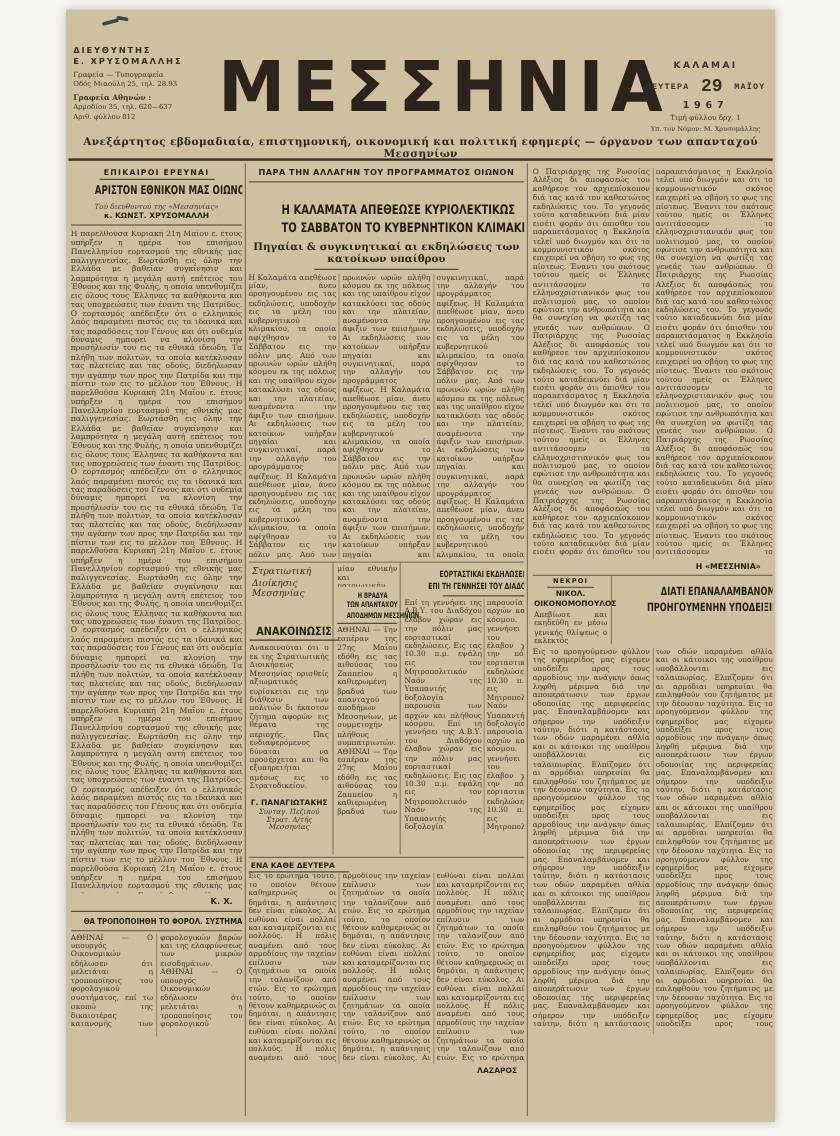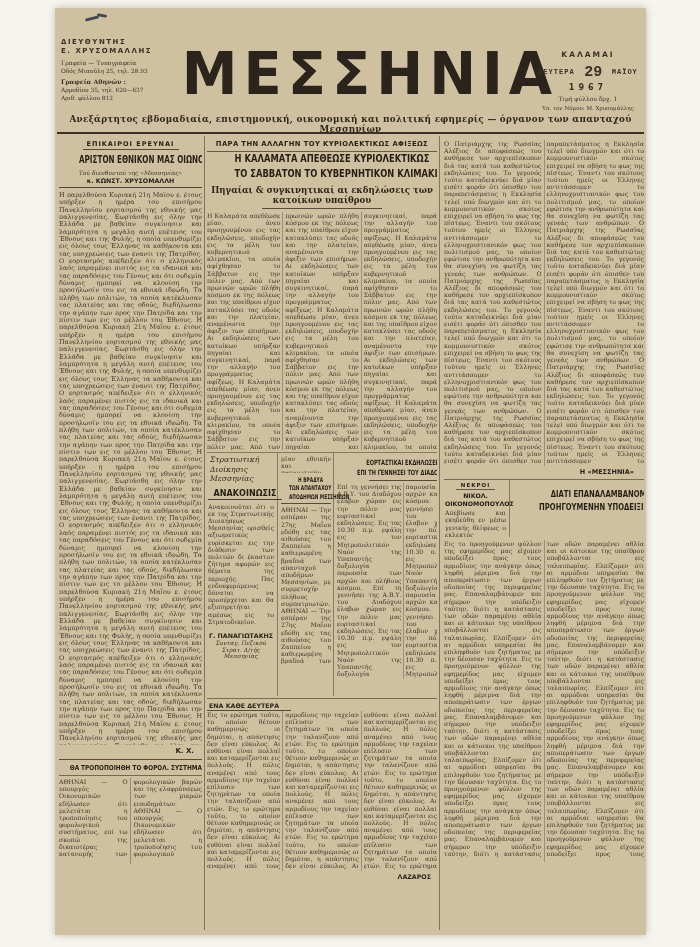--- a/index.html
+++ b/index.html
@@ -57,29 +57,29 @@
   .byline .b1{font-size:6px;font-style:italic;color:#3b3428;}
   .byline .b2{font-family:"DejaVu Sans",sans-serif;font-weight:bold;font-size:6.3px;margin-top:1px;color:#2a231b;}
   .body-oionon{margin-top:4px;height:553px;font-size:6.4px;line-height:7.35px;}
   .sig-kx{text-align:right;font-family:"DejaVu Sans",sans-serif;font-weight:bold;font-size:7px;padding:2px 8px 2px 0;color:#2a231b;}
   .lc-rule{border-top:1px solid rgba(55,45,33,.8);margin:2px 0 0 0;}
   .hl-forol{font-size:6.8px;margin:4px 0 2px 0;text-align:center;border-bottom:1px solid rgba(55,45,33,.6);padding-bottom:3px;}
   .hl-forol .cond{transform:scaleX(.85);}
   .body-forol{margin-top:2px;height:86px;column-count:2;column-gap:6px;column-rule:1px solid rgba(62,52,38,.4);}
   
   .k2{font-size:6.8px;letter-spacing:.4px;text-align:center;padding:4px 0 3px 0;border-bottom:1px solid rgba(55,45,33,.7);}
-  .hl-klim{margin-top:0;text-align:left;font-size:11px;line-height:14.5px;}
+  .hl-klim{margin-top:16px;text-align:left;font-size:11px;line-height:14.5px;}
   .hl-klim .cond{transform:scaleX(.76);}
   .subhead{font-family:"DejaVu Serif",serif;font-weight:bold;font-size:8.6px;text-align:center;margin-top:4px;color:#2c2519;}
   .subrule{width:120px;margin:3px auto 0 auto;border-top:1px solid rgba(55,45,33,.8);}
   .body-klim{margin-top:3px;height:238px;column-count:3;column-gap:5px;column-rule:1px solid rgba(62,52,38,.35);}
   .mid-row{display:flex;border-top:1px solid rgba(62,52,38,.5);margin-top:2px;height:244px;overflow:hidden;}
   .mc1{width:70px;padding:2px 3px 0 1px;}
   .mc1 .pre{font-size:7.6px;line-height:9.5px;color:#332c22;padding-left:2px;font-style:italic;}
-  .hl-anak{font-size:9.5px;display:table;margin:3px auto 0 auto;border-bottom:1px solid rgba(55,45,33,.9);padding-bottom:1px;}
+  .hl-anak{font-size:9.5px;display:table;margin:21px auto 0 auto;border-bottom:1px solid rgba(55,45,33,.9);padding-bottom:1px;}
   .hl-anak .cond{transform:scaleX(.85);}
   .body-anak{margin-top:3px;height:126px;}
   .sig-anak{text-align:center;margin-top:3px;}
   .sig-anak .s1{font-family:"DejaVu Sans",sans-serif;font-weight:bold;font-size:6.3px;color:#2a231b;}
   .sig-anak .s2,.sig-anak .s3{font-size:5.9px;font-style:italic;margin-top:1px;color:#3b3428;}
   .mc2{width:56px;border-left:1px solid rgba(62,52,38,.5);padding:2px 2px 0 3px;}
   .hl-vradya{text-align:right;font-size:6.4px;line-height:8.4px;margin:3px 0 2px 0;border-bottom:1px solid rgba(55,45,33,.8);padding-bottom:2px;}
   .hl-vradya .cond{transform:scaleX(.68);}
   .body-vradya{height:158px;}
   .mc3{flex:1;border-left:1px solid rgba(62,52,38,.5);padding:2px 0 0 3px;}
@@ -163,21 +163,21 @@
       <div class="bt body-oionon">Η παρελθούσα Κυριακή 21η Μαΐου ε. έτους υπήρξεν η ημέρα του επισήμου Πανελληνίου εορτασμού της εθνικής μας παλιγγενεσίας. Εωρτάσθη εις όλην την Ελλάδα με βαθείαν συγκίνησιν και λαμπρότητα η μεγάλη αυτή επέτειος του Έθνους και της Φυλής, η οποία υπενθυμίζει εις όλους τους Έλληνας τα καθήκοντα και τας υποχρεώσεις των έναντι της Πατρίδος. Ο εορτασμός απέδειξεν ότι ο ελληνικός λαός παραμένει πιστός εις τα ιδανικά και τας παραδόσεις του Γένους και ότι ουδεμία δύναμις ημπορεί να κλονίση την προσήλωσίν του εις τα εθνικά ιδεώδη. Τα πλήθη των πολιτών, τα οποία κατέκλυσαν τας πλατείας και τας οδούς, διεδήλωσαν την αγάπην των προς την Πατρίδα και την πίστιν των εις το μέλλον του Έθνους. Η παρελθούσα Κυριακή 21η Μαΐου ε. έτους υπήρξεν η ημέρα του επισήμου Πανελληνίου εορτασμού της εθνικής μας παλιγγενεσίας. Εωρτάσθη εις όλην την Ελλάδα με βαθείαν συγκίνησιν και λαμπρότητα η μεγάλη αυτή επέτειος του Έθνους και της Φυλής, η οποία υπενθυμίζει εις όλους τους Έλληνας τα καθήκοντα και τας υποχρεώσεις των έναντι της Πατρίδος. Ο εορτασμός απέδειξεν ότι ο ελληνικός λαός παραμένει πιστός εις τα ιδανικά και τας παραδόσεις του Γένους και ότι ουδεμία δύναμις ημπορεί να κλονίση την προσήλωσίν του εις τα εθνικά ιδεώδη. Τα πλήθη των πολιτών, τα οποία κατέκλυσαν τας πλατείας και τας οδούς, διεδήλωσαν την αγάπην των προς την Πατρίδα και την πίστιν των εις το μέλλον του Έθνους. Η παρελθούσα Κυριακή 21η Μαΐου ε. έτους υπήρξεν η ημέρα του επισήμου Πανελληνίου εορτασμού της εθνικής μας παλιγγενεσίας. Εωρτάσθη εις όλην την Ελλάδα με βαθείαν συγκίνησιν και λαμπρότητα η μεγάλη αυτή επέτειος του Έθνους και της Φυλής, η οποία υπενθυμίζει εις όλους τους Έλληνας τα καθήκοντα και τας υποχρεώσεις των έναντι της Πατρίδος. Ο εορτασμός απέδειξεν ότι ο ελληνικός λαός παραμένει πιστός εις τα ιδανικά και τας παραδόσεις του Γένους και ότι ουδεμία δύναμις ημπορεί να κλονίση την προσήλωσίν του εις τα εθνικά ιδεώδη. Τα πλήθη των πολιτών, τα οποία κατέκλυσαν τας πλατείας και τας οδούς, διεδήλωσαν την αγάπην των προς την Πατρίδα και την πίστιν των εις το μέλλον του Έθνους. Η παρελθούσα Κυριακή 21η Μαΐου ε. έτους υπήρξεν η ημέρα του επισήμου Πανελληνίου εορτασμού της εθνικής μας παλιγγενεσίας. Εωρτάσθη εις όλην την Ελλάδα με βαθείαν συγκίνησιν και λαμπρότητα η μεγάλη αυτή επέτειος του Έθνους και της Φυλής, η οποία υπενθυμίζει εις όλους τους Έλληνας τα καθήκοντα και τας υποχρεώσεις των έναντι της Πατρίδος. Ο εορτασμός απέδειξεν ότι ο ελληνικός λαός παραμένει πιστός εις τα ιδανικά και τας παραδόσεις του Γένους και ότι ουδεμία δύναμις ημπορεί να κλονίση την προσήλωσίν του εις τα εθνικά ιδεώδη. Τα πλήθη των πολιτών, τα οποία κατέκλυσαν τας πλατείας και τας οδούς, διεδήλωσαν την αγάπην των προς την Πατρίδα και την πίστιν των εις το μέλλον του Έθνους. Η παρελθούσα Κυριακή 21η Μαΐου ε. έτους υπήρξεν η ημέρα του επισήμου Πανελληνίου εορτασμού της εθνικής μας παλιγγενεσίας. Εωρτάσθη εις όλην την Ελλάδα με βαθείαν συγκίνησιν και λαμπρότητα η μεγάλη αυτή επέτειος του Έθνους και της Φυλής, η οποία υπενθυμίζει εις όλους τους Έλληνας τα καθήκοντα και τας υποχρεώσεις των έναντι της Πατρίδος. Ο εορτασμός απέδειξεν ότι ο ελληνικός λαός παραμένει πιστός εις τα ιδανικά και τας παραδόσεις του Γένους και ότι ουδεμία δύναμις ημπορεί να κλονίση την προσήλωσίν του εις τα εθνικά ιδεώδη. Τα πλήθη των πολιτών, τα οποία κατέκλυσαν τας πλατείας και τας οδούς, διεδήλωσαν την αγάπην των προς την Πατρίδα και την πίστιν των εις το μέλλον του Έθνους.</div>
       <div class="sig-kx">Κ. Χ.</div>
       <div class="lc-rule"></div>
       <div class="hl hl-forol">
         <span class="cond">ΘΑ ΤΡΟΠΟΠΟΙΗΘΗ ΤΟ ΦΟΡΟΛ. ΣΥΣΤΗΜΑ</span>
       </div>
       <div class="bt body-forol">ΑΘΗΝΑΙ — Ο υπουργός Οικονομικών εδήλωσεν ότι μελετάται η τροποποίησις του φορολογικού συστήματος, επί τω σκοπώ της δικαιοτέρας κατανομής των φορολογικών βαρών και της ελαφρύνσεως των μικρών εισοδημάτων. ΑΘΗΝΑΙ — Ο υπουργός Οικονομικών εδήλωσεν ότι μελετάται η τροποποίησις του φορολογικού συστήματος, επί τω σκοπώ της δικαιοτέρας κατανομής των φορολογικών βαρών και της ελαφρύνσεως των μικρών εισοδημάτων. ΑΘΗΝΑΙ — Ο υπουργός Οικονομικών εδήλωσεν ότι μελετάται η τροποποίησις του φορολογικού συστήματος, επί τω σκοπώ της δικαιοτέρας κατανομής των φορολογικών βαρών και της ελαφρύνσεως των μικρών εισοδημάτων.</div>
     </div>
 
     <div class="col-center">
-      <div class="kicker k2">ΠΑΡΑ ΤΗΝ ΑΛΛΑΓΗΝ ΤΟΥ ΚΥΡΙΟΛΕΚΤΙΚΩΣ ΑΦΙΞΕΩΣ</div>
+      <div class="kicker k2">ΠΑΡΑ ΤΗΝ ΑΛΛΑΓΗΝ ΤΟΥ ΠΡΟΓΡΑΜΜΑΤΟΣ ΟΙΩΝΟΝ</div>
       <div class="hl hl-klim">
         <span class="cond">Η ΚΑΛΑΜΑΤΑ ΑΠΕΘΕΩΣΕ ΚΥΡΙΟΛΕΚΤΙΚΩΣ</span>
         <span class="cond">ΤΟ ΣΑΒΒΑΤΟΝ ΤΟ ΚΥΒΕΡΝΗΤΙΚΟΝ ΚΛΙΜΑΚΙΟΝ</span>
       </div>
       <div class="subhead">Πηγαίαι &amp; συγκινητικαί αι εκδηλώσεις των κατοίκων υπαίθρου</div>
       <div class="subrule"></div>
       <div class="bt body-klim">Η Καλαμάτα απεθέωσε μίαν, άνευ προηγουμένου εις τας εκδηλώσεις, υποδοχήν εις τα μέλη του κυβερνητικού κλιμακίου, τα οποία αφίχθησαν το Σάββατον εις την πόλιν μας. Από των πρωινών ωρών πλήθη κόσμου εκ της πόλεως και της υπαίθρου είχον κατακλύσει τας οδούς και την πλατείαν, αναμένοντα την άφιξιν των επισήμων. Αι εκδηλώσεις των κατοίκων υπήρξαν πηγαίαι και συγκινητικαί, παρά την αλλαγήν του προγράμματος αφίξεως. Η Καλαμάτα απεθέωσε μίαν, άνευ προηγουμένου εις τας εκδηλώσεις, υποδοχήν εις τα μέλη του κυβερνητικού κλιμακίου, τα οποία αφίχθησαν το Σάββατον εις την πόλιν μας. Από των πρωινών ωρών πλήθη κόσμου εκ της πόλεως και της υπαίθρου είχον κατακλύσει τας οδούς και την πλατείαν, αναμένοντα την άφιξιν των επισήμων. Αι εκδηλώσεις των κατοίκων υπήρξαν πηγαίαι και συγκινητικαί, παρά την αλλαγήν του προγράμματος αφίξεως. Η Καλαμάτα απεθέωσε μίαν, άνευ προηγουμένου εις τας εκδηλώσεις, υποδοχήν εις τα μέλη του κυβερνητικού κλιμακίου, τα οποία αφίχθησαν το Σάββατον εις την πόλιν μας. Από των πρωινών ωρών πλήθη κόσμου εκ της πόλεως και της υπαίθρου είχον κατακλύσει τας οδούς και την πλατείαν, αναμένοντα την άφιξιν των επισήμων. Αι εκδηλώσεις των κατοίκων υπήρξαν πηγαίαι και συγκινητικαί, παρά την αλλαγήν του προγράμματος αφίξεως. Η Καλαμάτα απεθέωσε μίαν, άνευ προηγουμένου εις τας εκδηλώσεις, υποδοχήν εις τα μέλη του κυβερνητικού κλιμακίου, τα οποία αφίχθησαν το Σάββατον εις την πόλιν μας. Από των πρωινών ωρών πλήθη κόσμου εκ της πόλεως και της υπαίθρου είχον κατακλύσει τας οδούς και την πλατείαν, αναμένοντα την άφιξιν των επισήμων. Αι εκδηλώσεις των κατοίκων υπήρξαν πηγαίαι και συγκινητικαί, παρά την αλλαγήν του προγράμματος αφίξεως. Η Καλαμάτα απεθέωσε μίαν, άνευ προηγουμένου εις τας εκδηλώσεις, υποδοχήν εις τα μέλη του κυβερνητικού κλιμακίου, τα οποία αφίχθησαν το Σάββατον εις την πόλιν μας. Από των πρωινών ωρών πλήθη κόσμου εκ της πόλεως και της υπαίθρου είχον κατακλύσει τας οδούς και την πλατείαν, αναμένοντα την άφιξιν των επισήμων. Αι εκδηλώσεις των κατοίκων υπήρξαν πηγαίαι και συγκινητικαί, παρά την αλλαγήν του προγράμματος αφίξεως.</div>
 
       <div class="mid-row">
         <div class="mc1">

